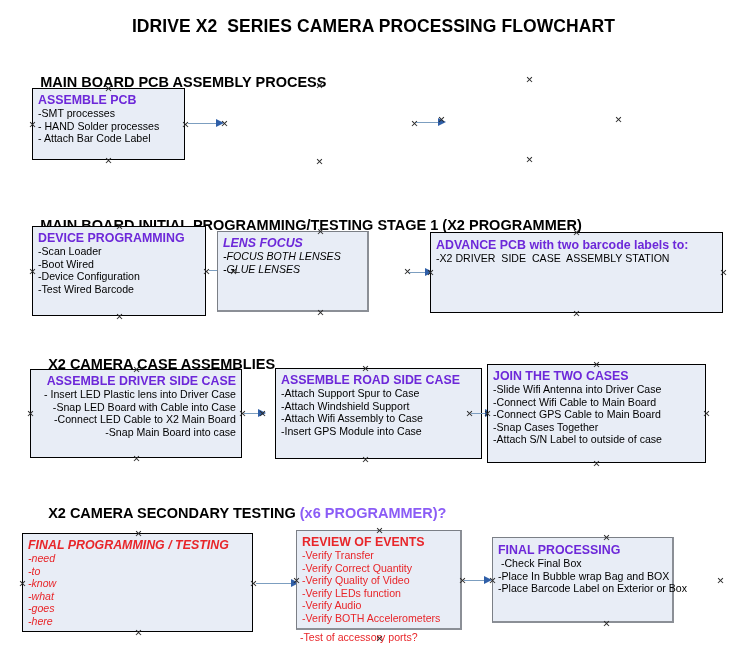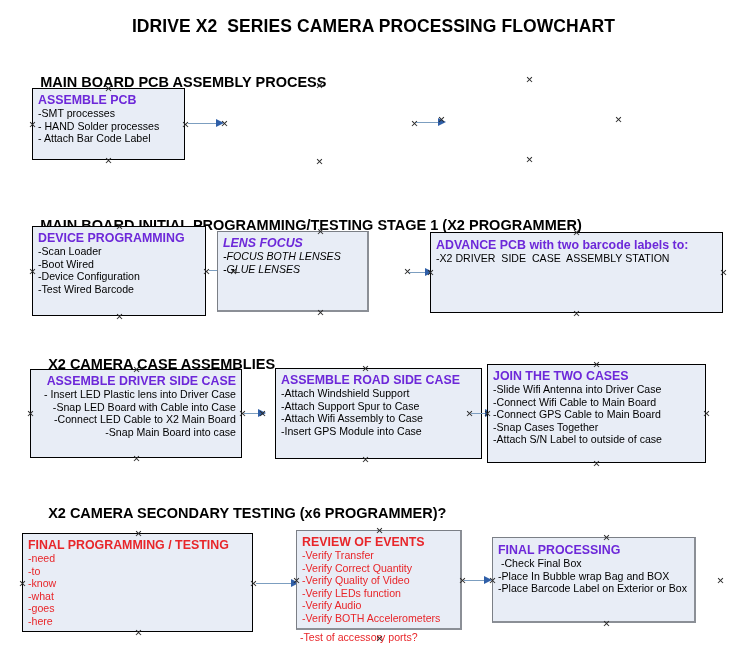--- a/index.html
+++ b/index.html
@@ -25,21 +25,21 @@
     white-space:pre;
   }
 
   .section-head {
     position:absolute;
     font-size:14.5px;
     font-weight:bold;
     color:#000;
     white-space:pre;
   }
-  .section-head .accent { color:#000000;text-align:right; }
+  .section-head .accent { color:#8b5cf6;text-align:right; }
 
   
   .box {
     position:absolute;
     background:#e8edf6;
     border:1.3px solid #000;
     padding:4px 5px 2px 5px;
     overflow:visible;
   }
   .box.shadow {
@@ -211,22 +211,22 @@
   <div class="hx" style="left:30px;  top:413px;"></div>
   <div class="hx" style="left:242px; top:413px;"></div>
 
   <div class="conn" style="left:244px; top:409px; width:22px;">
     <div class="shaft"></div>
     <div class="head"></div>
   </div>
 
   <div class="box" style="left:262px; top:368px; width:207px; height:91px;margin-left:13px;">
     <div class="hd">ASSEMBLE ROAD SIDE CASE</div>
+    <div class="li">-Attach Support Spur to Case</div>
     <div class="li">-Attach Windshield Support</div>
-    <div class="li">-Attach Support Spur to Case</div>
     <div class="li">-Attach Wifi Assembly to Case</div>
     <div class="li">-Insert GPS Module into Case</div>
   </div>
   <div class="hx" style="left:365px; top:368px;"></div>
   <div class="hx" style="left:365px; top:459px;"></div>
   <div class="hx" style="left:262px; top:413px;"></div>
   <div class="hx" style="left:469px; top:413px;"></div>
 
   <div class="conn" style="left:471px; top:409px; width:22px;">
     <div class="shaft"></div>
@@ -243,21 +243,21 @@
   </div>
   <div class="hx" style="left:596px; top:364px;"></div>
   <div class="hx" style="left:596px; top:463px;"></div>
   <div class="hx" style="left:487px; top:413px;"></div>
   <div class="hx" style="left:706px; top:413px;"></div>
 
   <div class="section-head" style="left:32px; top:489px;">
     <span>X2 CAMERA SECONDARY TESTING </span><span class="accent">(x6 PROGRAMMER)?</span>
   </div>
 
-  <div class="box red" style="left:22px; top:533px; width:231px; height:99px;">
+  <div class="box red" style="left:22px; top:533px; width:231px; height:99px;font-style:italic;">
     <div class="hd">FINAL PROGRAMMING / TESTING</div>
     <div class="li">-need</div>
     <div class="li">-to</div>
     <div class="li">-know</div>
     <div class="li">-what</div>
     <div class="li">-goes</div>
     <div class="li">-here</div>
   </div>
   <div class="hx" style="left:138px; top:533px;"></div>
   <div class="hx" style="left:138px; top:632px;"></div>
@@ -282,21 +282,21 @@
   <div class="hx" style="left:379px; top:530px;"></div>
   <div class="hx" style="left:379px; top:638px;"></div>
   <div class="hx" style="left:296px; top:580px;"></div>
   <div class="hx" style="left:462px; top:580px;"></div>
 
   <div class="conn" style="left:464px; top:576px; width:28px;">
     <div class="shaft"></div>
     <div class="head"></div>
   </div>
 
-  <div class="box shadow" style="left:492px; top:537px; width:204px; height:86px; padding-top:5px;">
+  <div class="box shadow" style="left:492px; top:537px; width:182px; height:86px; padding-top:5px;">
     <div class="hd">FINAL PROCESSING</div>
     <div class="li"> -Check Final Box</div>
     <div class="li">-Place In Bubble wrap Bag and BOX</div>
     <div class="li">-Place Barcode Label on Exterior or Box</div>
   </div>
   <div class="hx" style="left:606px; top:537px;"></div>
   <div class="hx" style="left:606px; top:623px;"></div>
   <div class="hx" style="left:492px; top:580px;"></div>
   <div class="hx" style="left:720px; top:580px;"></div>
 

